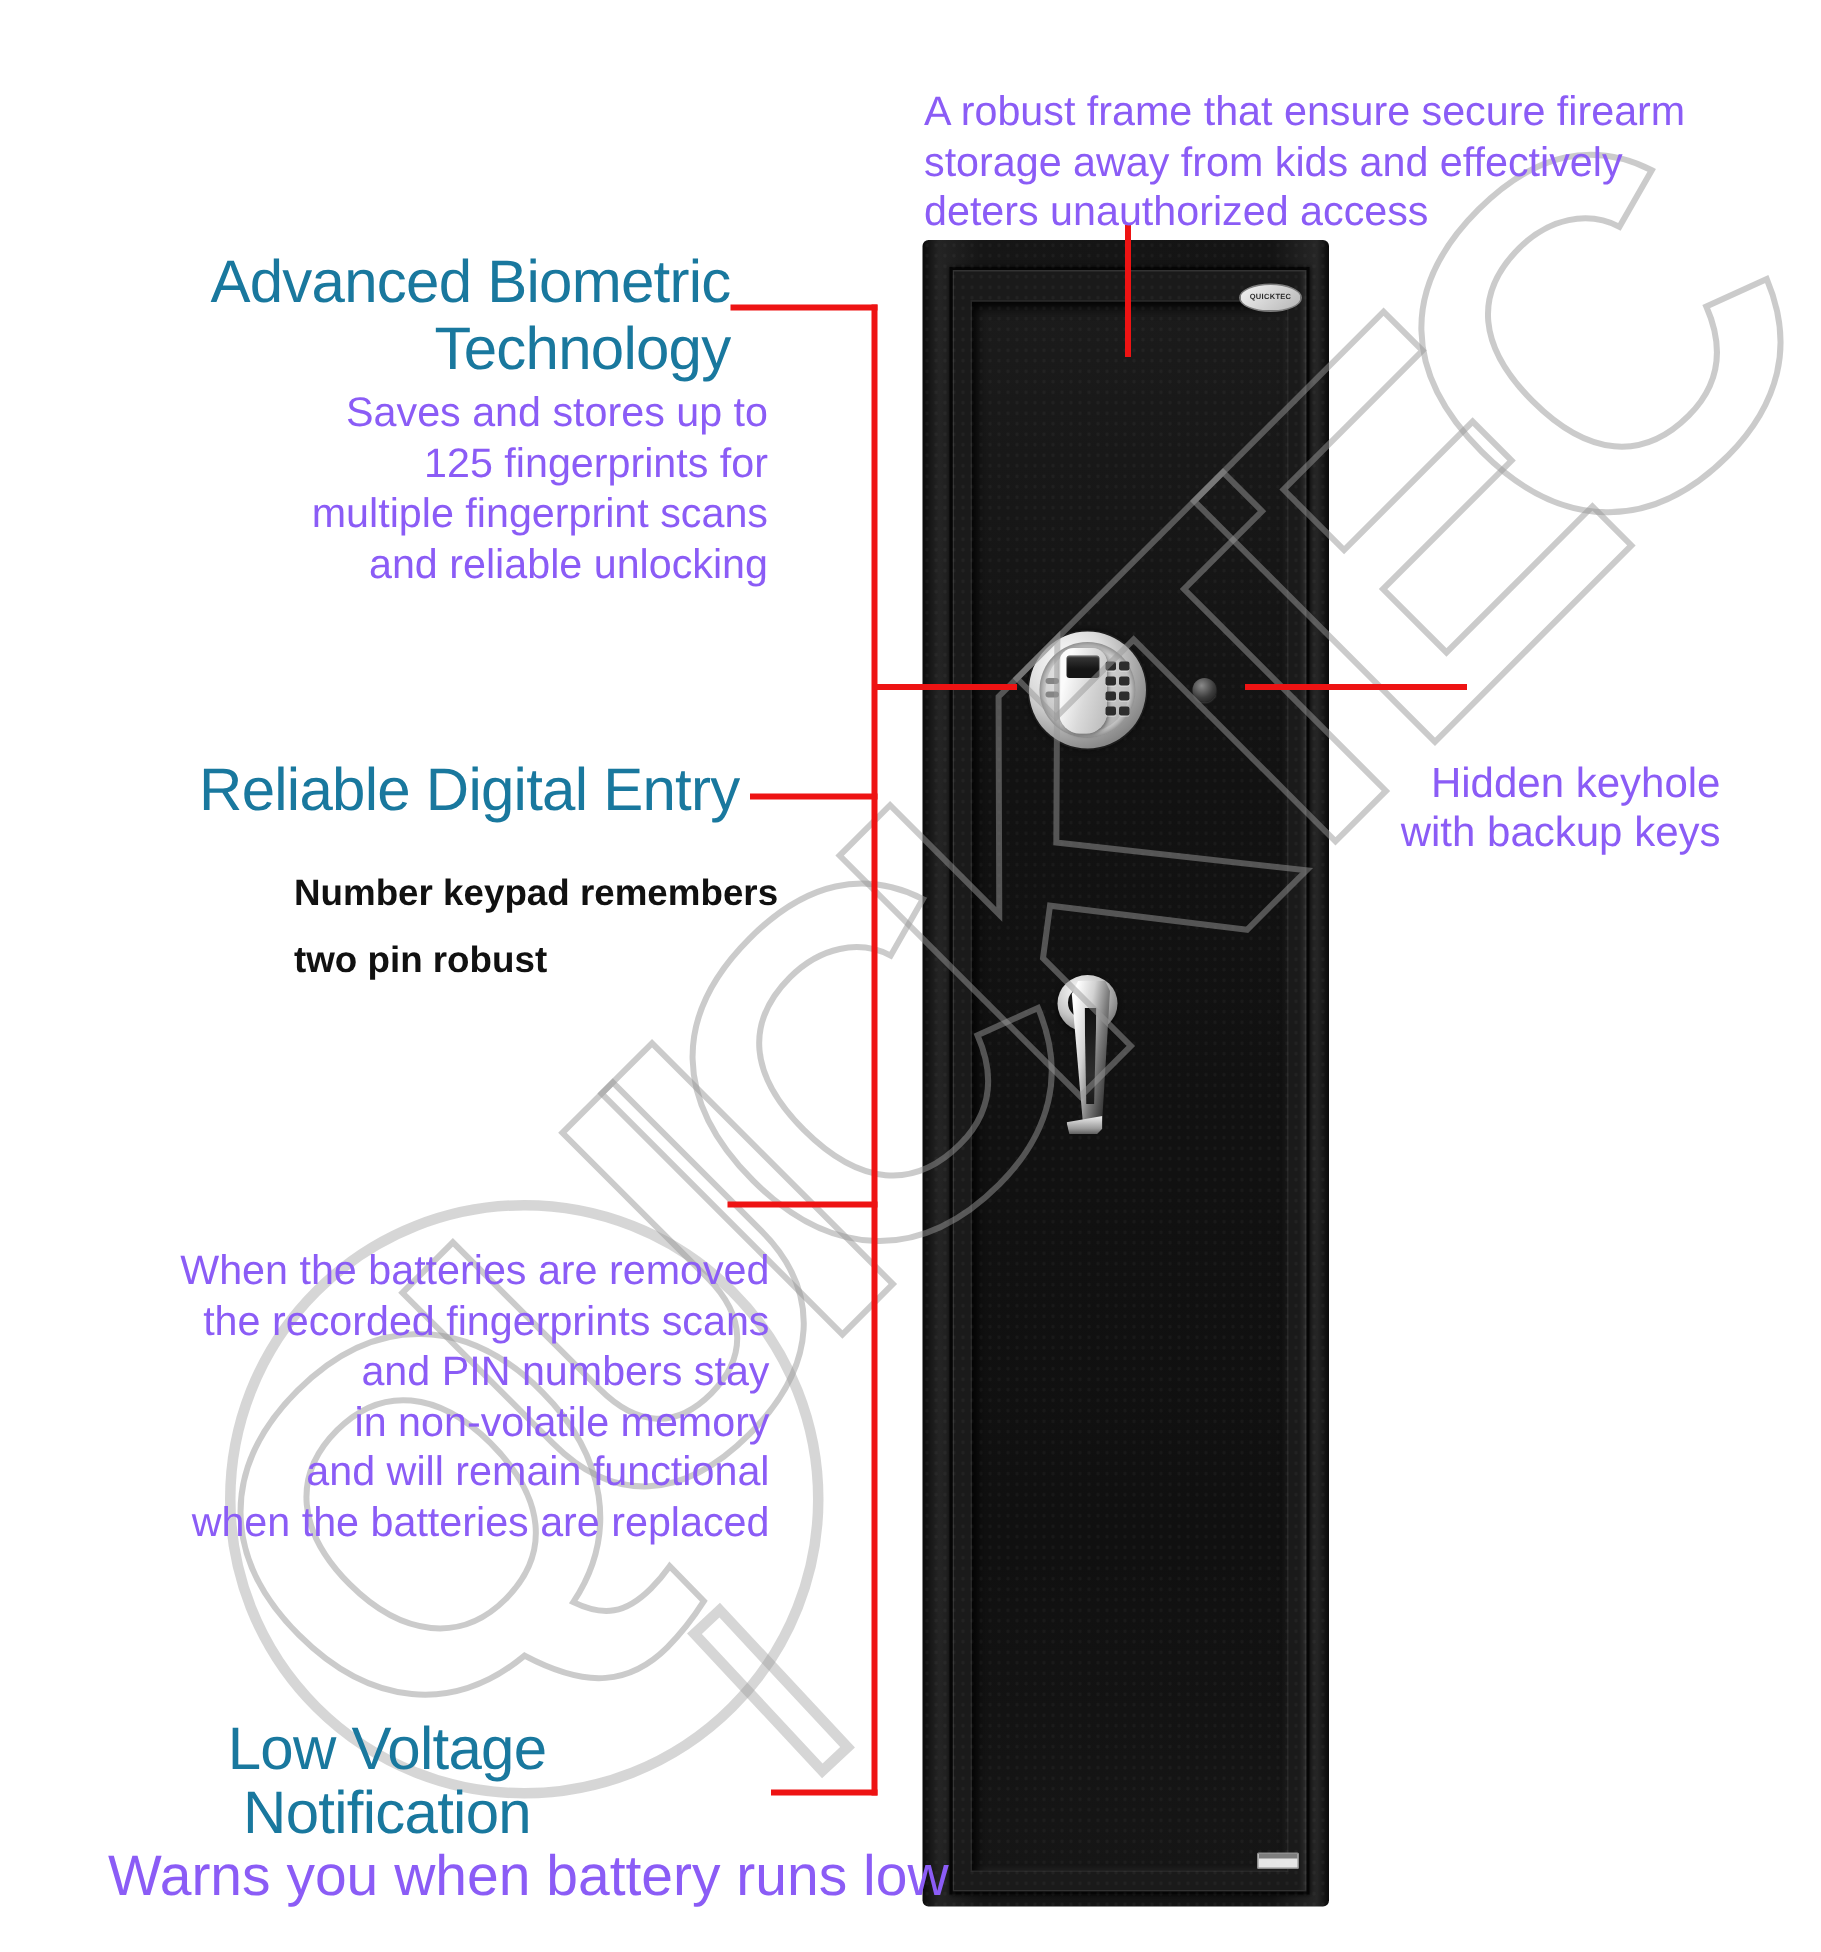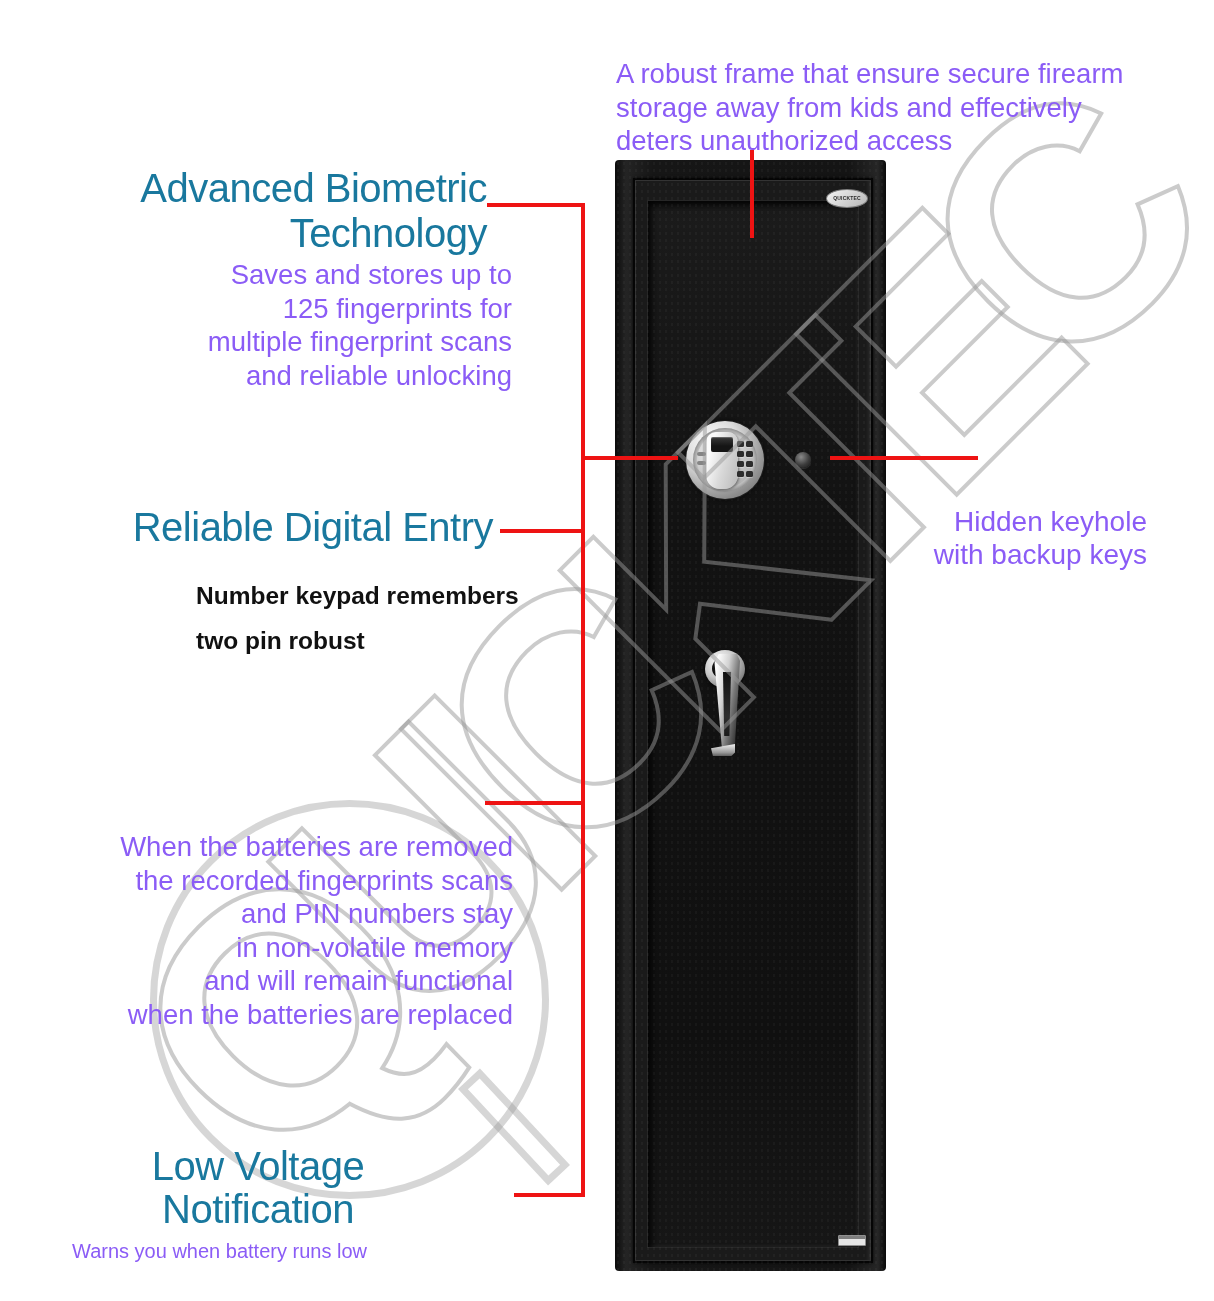--- a/index.html
+++ b/index.html
@@ -194,15 +194,15 @@
 
   <div class="abs desc right" style="left:0;width:513px;top:830px;">When the batteries are removed
 the recorded fingerprints scans
 and PIN numbers stay
 in non-volatile memory
 and will remain functional
 when the batteries are replaced</div>
 
   <div class="abs title right" style="left:0;width:516px;top:1145px;line-height:43px;text-align:center;">Low Voltage
 Notification</div>
-  <div class="abs desc" style="left:72px;top:1235px;font-size:20px;">Warns you when battery runs low</div>
+  <div class="abs desc" style="left:72px;top:1235px;font-size:38px;">Warns you when battery runs low</div>
 
 </div>
 
 </body></html>

